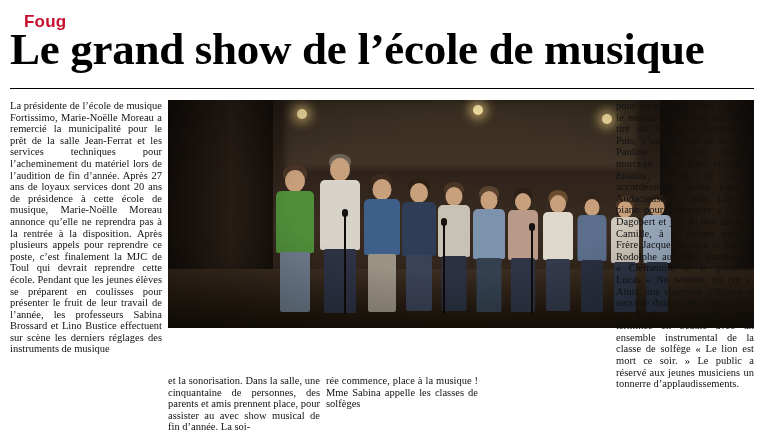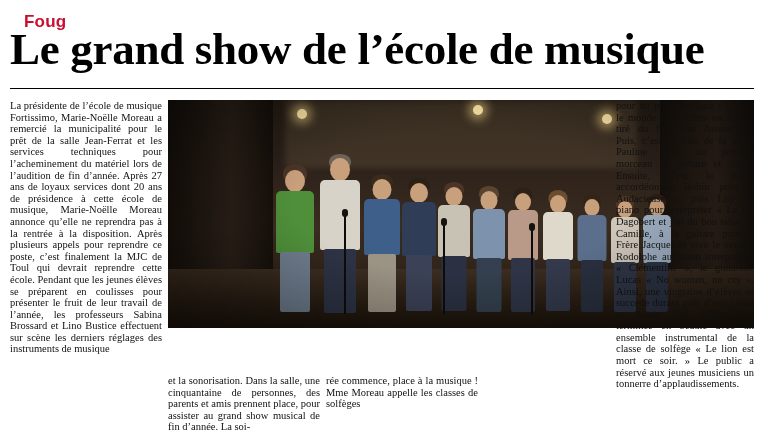--- a/index.html
+++ b/index.html
@@ -300,25 +300,25 @@
       <div class="mic-stand" style="left:30%; height:44%;"></div>
       <div class="mic-stand" style="left:47%; height:40%;"></div>
       <div class="mic-stand" style="left:62%; height:38%;"></div>
 
       <div class="photo-vignette"></div>
     </div>
 
   </div>
 
   <div class="col col2">
-    <p>et la sonorisation. Dans la salle, une cinquantaine de personnes, des parents et amis prennent place, pour assister au grand show musical de fin d’année. La soi-</p>
+    <p>et la sonorisation. Dans la salle, une cinquantaine de personnes, des parents et amis prennent place, pour assister au avec show musical de fin d’année. La soi-</p>
   </div>
 
   <div class="col col3">
-    <p>rée commence, place à la musique ! Mme Moreau appelle les classes de solfèges</p>
+    <p>rée commence, place à la musique ! Mme Sabina appelle les classes de solfèges</p>
   </div>
 
   <div class="col col4">
     <p></p>
   </div>
 
   <div class="col col5">
     <p>pour un premier chant : « Tout le monde rêve d’être un chat » tiré du film Les Aristochats. Puis, c’est au tour de la jeune Pauline pour un premier morceau de guitare et chant. Ensuite, c’est le jeune accordéoniste Robin pour « Audacieuse », puis Lily au piano pour interpréter « Le roi Dagobert et j’ai du bon tabac », Camille, à la guitare pour « Frère Jacques et vive le vent », Rodolphe au piano interprétant « Clémentine », le guitariste Lucas « No women, no cry ». Ainsi, une vingtaine d’élèves se succède durant près d’une heure et demie. La soirée s’est terminée en beauté avec un ensemble instrumental de la classe de solfège « Le lion est mort ce soir. » Le public a réservé aux jeunes musiciens un tonnerre d’applaudissements.</p>
   </div>
 

